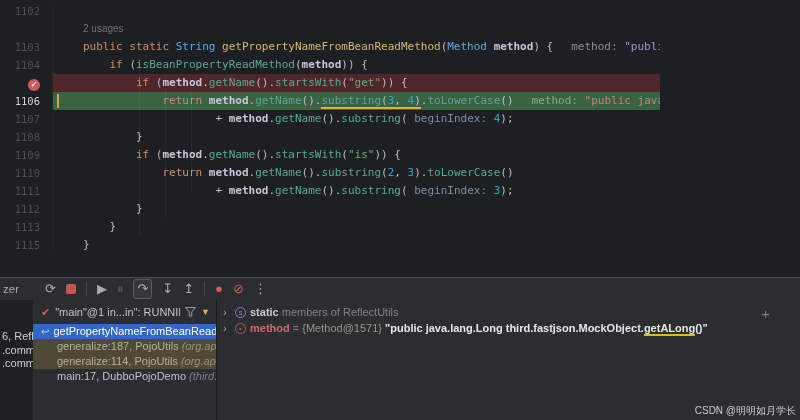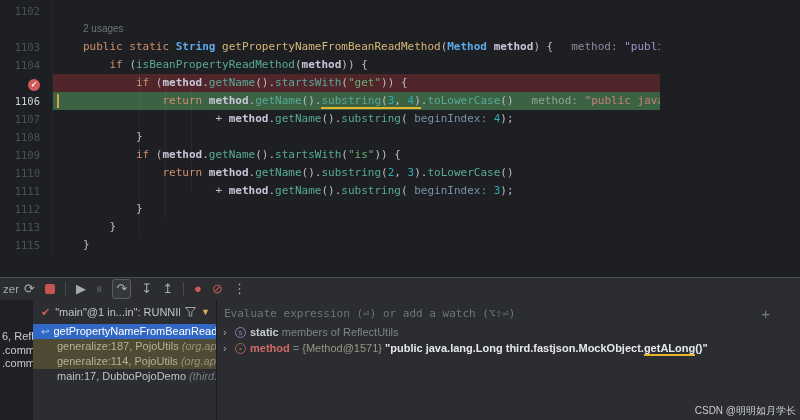--- a/index.html
+++ b/index.html
@@ -12,21 +12,21 @@
   .row{position:relative;display:flex;height:18px;line-height:18px;white-space:pre;overflow:hidden;}
   .gut{flex:0 0 40px;padding-right:12px;text-align:right;
     font:10.5px/18px "DejaVu Sans Mono",monospace;color:#4B5059;
     border-right:1px solid rgba(255,255,255,0.04);}
   .row.bg-exec .gut{color:#CDD1D8;}
   .code{position:relative;flex:1;font:11px/18px "DejaVu Sans Mono",monospace;color:#BCBEC4;
     padding-left:30px;white-space:pre;overflow:hidden;}
   .row.bg-exec .code{background:#3A6243;}
   .row.bg-bp .code{background:#50262B;}
   .tk-kw{color:#CF8E6D;}
-  .tk-cls{color:#5EA8E8;font-weight:bold;}
+  .tk-cls{color:#5EA8E8;}
   .tk-decl{color:#D5B778;}
   .tk-call{color:#57AA99;text-align:center;}
   .tk-str{color:#6AAB73;}
   .tk-num{color:#2AACB8;}
   .tk-pl{color:#BCBEC4;}
   .tk-prm{color:#C9C4D9;font-weight:bold;}
   .tk-ph{color:#7A90A8;}
   .tk-u{border-bottom:2px solid #E0B52B;}
   .ann{color:#6F737A;font:10px/18px "Liberation Sans",sans-serif;}
   .hint{margin-left:18px;}
@@ -35,21 +35,21 @@
   .hv-salmon .lbl{color:#8CA88C;}
   .hv-salmon .val{color:#C8837A;}
   .bp-ic{display:inline-block;width:12px;height:12px;margin-top:3px;border-radius:50%;
     background:#D15B5B;color:#FFF;font:bold 8px/12px "Liberation Sans",sans-serif;text-align:center;}
   .caret{position:absolute;left:4px;top:2px;width:2px;height:14px;background:#D9A343;}
   .guide{position:absolute;width:1px;background:rgba(255,255,255,0.05);}
 
   
   .debug{position:absolute;left:0;top:277px;width:800px;height:143px;background:#2B2D30;
     border-top:1px solid #4A4D52;box-sizing:border-box;}
-  .tbar{display:flex;align-items:center;height:22px;padding-left:3px;gap:1px;}
+  .tbar{display:flex;align-items:center;height:22px;padding-left:3px;gap:22px;}
   .tabfrag{color:#A5A8AF;font-size:11.5px;margin-right:4px;}
   .ic{color:#A8ABB2;font-size:13px;line-height:18px;cursor:default;}
   .ic.dim{color:#55585E;}
   .ic.red{color:#D05B5B;}
   .ic.boxed{border:1px solid #595C62;border-radius:3px;padding:0 3px;background:#35373B;}
   .ic.stop{width:10px;height:10px;background:#C75450;border-radius:2px;display:inline-block;}
   .vsep{width:1px;height:14px;background:#46484D;}
 
   .pcontent{position:relative;display:flex;height:120px;}
   .lstrip{flex:0 0 33px;background:#1F2023;overflow:hidden;position:relative;}
@@ -155,21 +155,20 @@
         </div>
         <div id="framelist">
             <div class="frow sel"><span class="fret">↩</span><span class="fw">getPropertyNameFromBeanReadMet</span></div>
             <div class="frow lib"><span class="fl">generalize:187, PojoUtils </span><span class="fi">(org.apache</span></div>
             <div class="frow lib"><span class="fl">generalize:114, PojoUtils </span><span class="fi">(org.apache</span></div>
             <div class="frow"><span class="fn">main:17, DubboPojoDemo </span><span class="fi2">(third.dubb</span></div>
           </div>
       </div>
 
       <div class="vars">
-        <div class="evalrow">Evaluate expression (⏎) or add a watch (⌥⇧⏎)</div>
         <span class="addw">+</span>
         <div id="varlist">
             <div class="vrow">
               <span class="chev">›</span>
               <span class="ic-static">s</span>
               <span><span class="vb">static</span><span class="vd"> members of ReflectUtils</span></span>
             </div>
             <div class="vrow">
               <span class="chev">›</span>
               <span class="ic-param">•</span>

